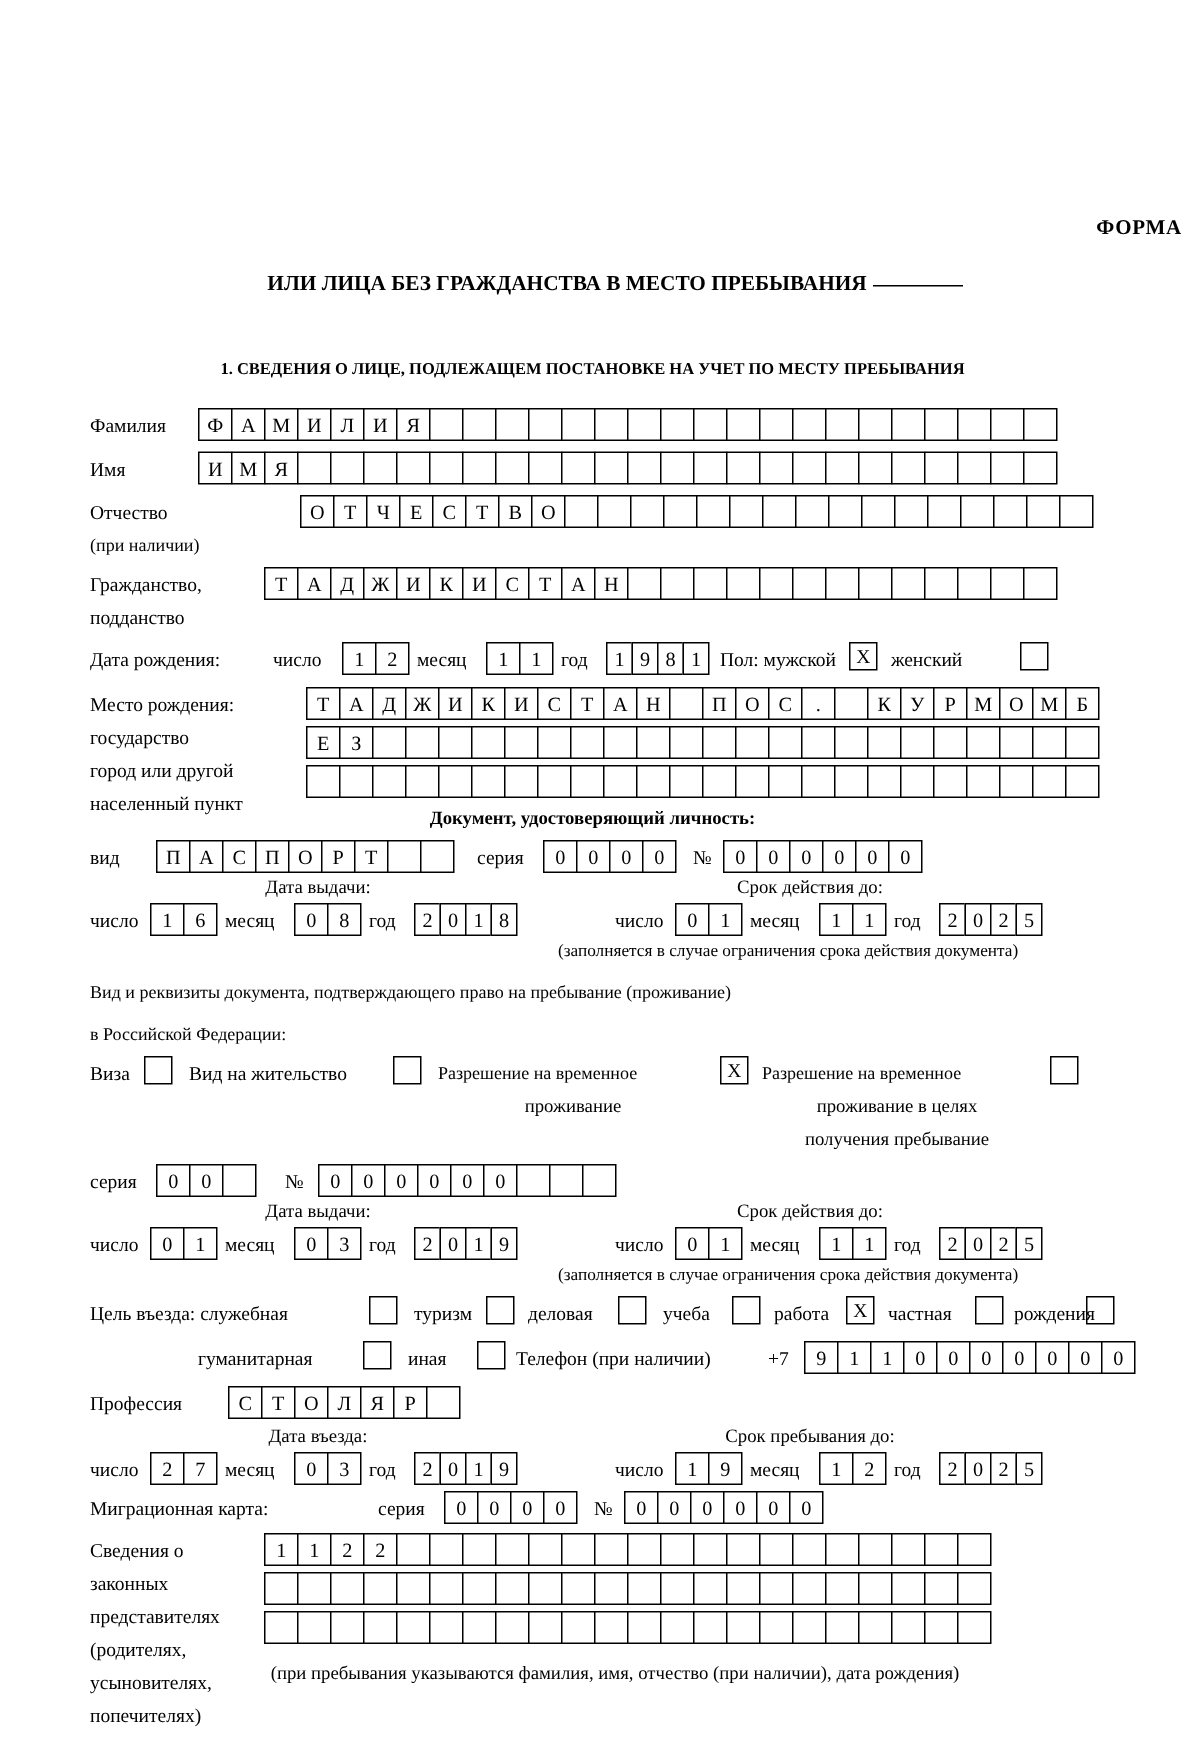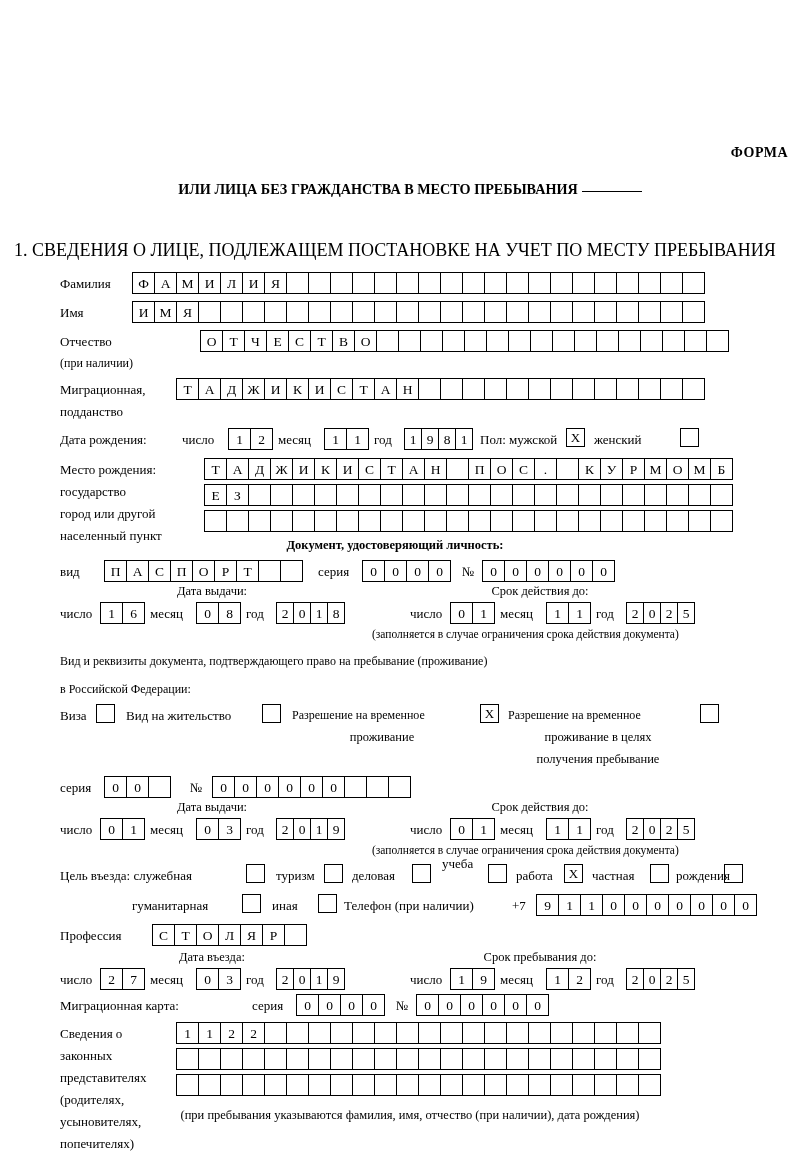--- a/index.html
+++ b/index.html
@@ -27,21 +27,21 @@
   .title{
     position:absolute;left:60px;top:180px;width:700px;
     text-align:center;font-weight:bold;font-size:14.2px;line-height:19px;
   }
   .title .line2 .blank{
     display:inline-block;width:60px;border-bottom:1px solid #000;
     vertical-align:2px;margin-left:4px;
   }
   .section1{
     position:absolute;left:0;top:240px;width:790px;
-    text-align:center;font-weight:normal;font-size:18px;
+    text-align:center;font-weight:bold;font-size:11px;
   }
 
   
   .form{position:absolute;left:0;top:272px;width:800px;font-size:13px;}
   .lbl{position:absolute;font-size:13px;white-space:nowrap;}
   .lbl.sm{font-size:12px;}
 
   .boxes{position:absolute;display:flex;}
   .bx{
     width:23px;height:22px;border:1px solid #000;
@@ -156,21 +156,21 @@
         <div class="bx" style="width:23px;height:22px;line-height:21px"></div>
         <div class="bx" style="width:23px;height:22px;line-height:21px"></div>
         <div class="bx" style="width:23px;height:22px;line-height:21px"></div>
         <div class="bx" style="width:23px;height:22px;line-height:21px"></div>
         <div class="bx" style="width:23px;height:22px;line-height:21px"></div>
         <div class="bx" style="width:23px;height:22px;line-height:21px"></div>
         <div class="bx" style="width:23px;height:22px;line-height:21px"></div>
         <div class="bx" style="width:23px;height:22px;line-height:21px"></div>
         <div class="bx" style="width:23px;height:22px;line-height:21px"></div>
       </div>
-      <div class="lbl " style="left:60px;top:110px">Миграционная,</div>
+      <div class="lbl " style="left:60px;top:110px">Гражданство,</div>
       <div class="lbl " style="left:60px;top:132px">подданство</div>
       <div class="boxes" style="left:176px;top:106px">
         <div class="bx" style="width:23px;height:22px;line-height:21px">Т</div>
         <div class="bx" style="width:23px;height:22px;line-height:21px">А</div>
         <div class="bx" style="width:23px;height:22px;line-height:21px">Д</div>
         <div class="bx" style="width:23px;height:22px;line-height:21px">Ж</div>
         <div class="bx" style="width:23px;height:22px;line-height:21px">И</div>
         <div class="bx" style="width:23px;height:22px;line-height:21px">К</div>
         <div class="bx" style="width:23px;height:22px;line-height:21px">И</div>
         <div class="bx" style="width:23px;height:22px;line-height:21px">С</div>
@@ -428,21 +428,21 @@
         <div class="bx" style="width:18px;height:22px;line-height:21px">2</div>
         <div class="bx" style="width:18px;height:22px;line-height:21px">5</div>
       </div>
       <div class="note" style="left:372px;top:572px">(заполняется в случае ограничения срока действия документа)</div>
       <div class="lbl " style="left:60px;top:596px">Цель въезда: служебная</div>
       <div class="chk" style="position:absolute;left:246px;top:592px;width:19px;height:19px;line-height:17px"></div>
       <div class="lbl " style="left:276px;top:596px">туризм</div>
       <div class="chk" style="position:absolute;left:324px;top:592px;width:19px;height:19px;line-height:17px"></div>
       <div class="lbl " style="left:352px;top:596px">деловая</div>
       <div class="chk" style="position:absolute;left:412px;top:592px;width:19px;height:19px;line-height:17px"></div>
-      <div class="lbl " style="left:442px;top:584px">учеба</div>
+      <div class="lbl " style="left:442px;top:596px">учеба</div>
       <div class="chk" style="position:absolute;left:488px;top:592px;width:19px;height:19px;line-height:17px"></div>
       <div class="lbl " style="left:516px;top:596px">работа</div>
       <div class="chk" style="position:absolute;left:564px;top:592px;width:19px;height:19px;line-height:17px">Х</div>
       <div class="lbl " style="left:592px;top:596px">частная</div>
       <div class="chk" style="position:absolute;left:650px;top:592px;width:19px;height:19px;line-height:17px"></div>
       <div class="lbl " style="left:676px;top:596px">рождения</div>
       <div class="chk" style="position:absolute;left:724px;top:592px;width:19px;height:19px;line-height:17px"></div>
       <div class="lbl " style="left:132px;top:626px">гуманитарная</div>
       <div class="chk" style="position:absolute;left:242px;top:622px;width:19px;height:19px;line-height:17px"></div>
       <div class="lbl " style="left:272px;top:626px">иная</div>

